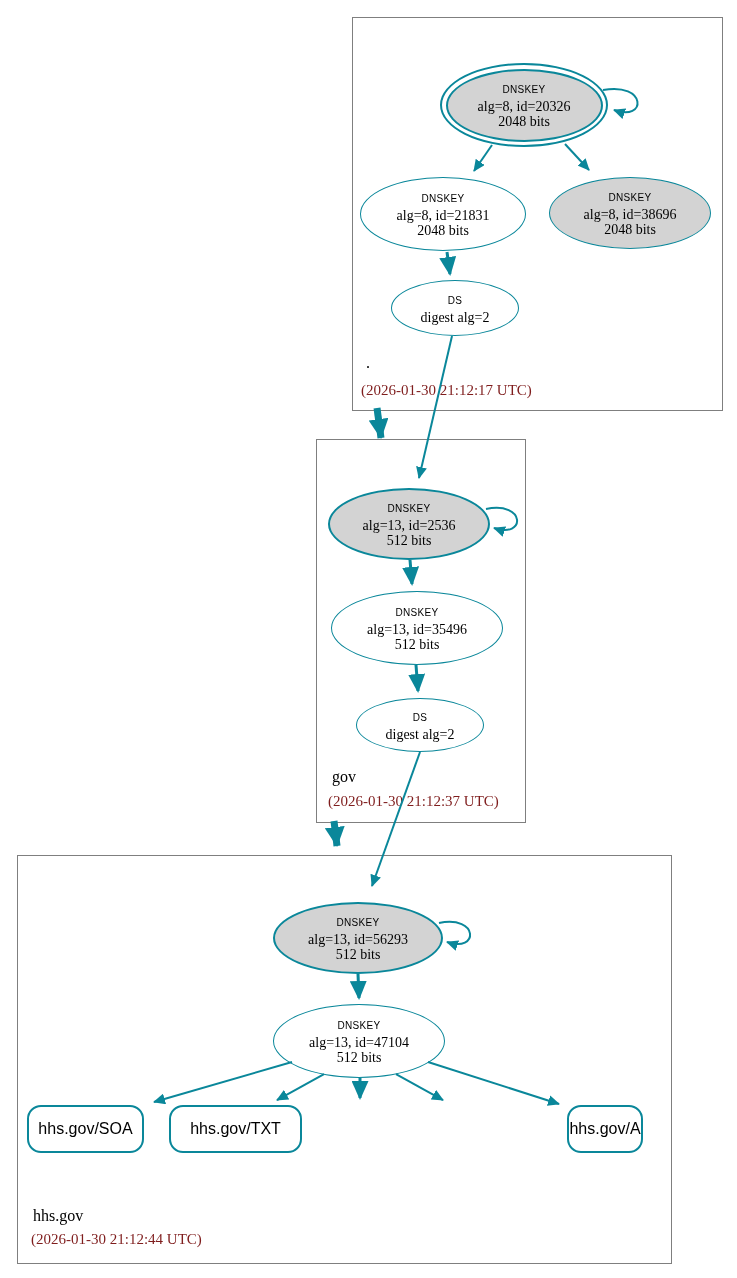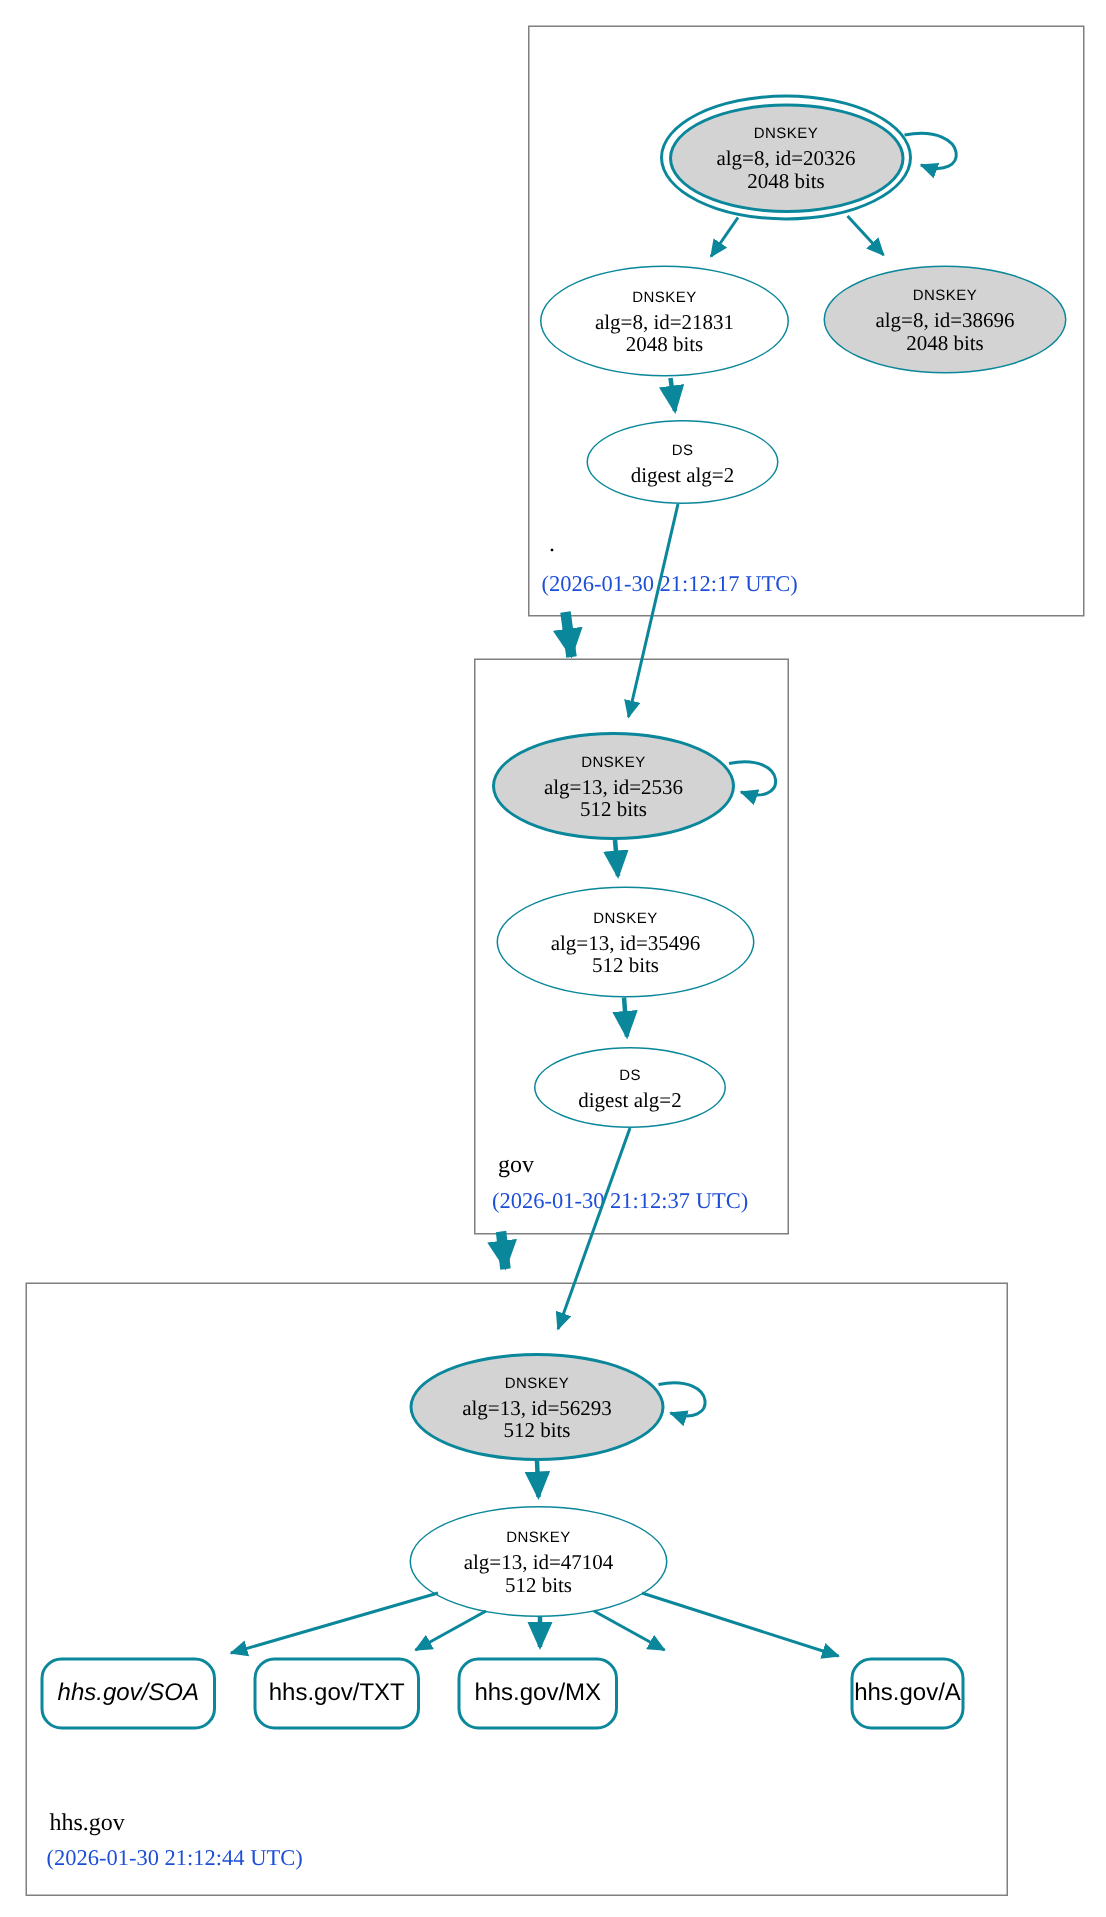--- a/index.html
+++ b/index.html
@@ -8,21 +8,21 @@
     font-family:"Liberation Sans",sans-serif;overflow:hidden;
   }
   .zone-box{
     position:absolute;border:1px solid #7f7f7f;background:transparent;
   }
   .zone-name{
     position:absolute;font-family:"Liberation Serif",serif;font-size:16px;color:#000;
     white-space:nowrap;
   }
   .zone-ts{
-    position:absolute;font-family:"Liberation Serif",serif;font-size:15px;color:#1d4ed8;
+    position:absolute;font-family:"Liberation Serif",serif;font-size:15px;color:#7f1d1d;
     white-space:nowrap;
   }
   .ellipse{
     position:absolute;border-radius:50%;background:#fff;border:1.6px solid #0a879a;
     display:flex;flex-direction:column;align-items:center;justify-content:center;
     text-align:center;box-sizing:border-box;
   }
   .ellipse.sep{background:#d3d3d3;border-width:2.3px;}
   .ellipse.outer-ring{
     background:transparent;border-width:2px;display:block;
@@ -107,23 +107,22 @@
     <span class="node-detail">alg=13, id=56293</span>
     <span class="node-detail">512 bits</span>
   </div>
 
   <div class="ellipse" style="left:273px;top:1004px;width:172px;height:74px;">
     <span class="node-title">DNSKEY</span>
     <span class="node-detail">alg=13, id=47104</span>
     <span class="node-detail">512 bits</span>
   </div>
 
-  <div class="rrset" style="left:27px;width:117px;font-style:italic;">hhs.gov/SOA</div>
-  <div class="rrset" style="left:169px;width:111px;">hhs.gov/TXT</div>
-  <div class="rrset" style="left:305px;width:107px;">hhs.gov/MX</div>
+  <div class="rrset" style="left:27px;width:117px;">hhs.gov/SOA</div>
+  <div class="rrset" style="left:169px;width:133px;">hhs.gov/TXT</div>
   <div class="rrset" style="left:567px;width:76px;">hhs.gov/A</div>
 
   <svg class="edges" width="737" height="1278" viewBox="0 0 737 1278">
     <defs>
       <marker id="ah-thin" markerUnits="userSpaceOnUse" markerWidth="13" markerHeight="11" refX="11" refY="5.5" orient="auto">
         <path d="M0,0 L12,5.5 L0,11 Z" fill="#0a879a"></path>
       </marker>
       <marker id="ah-mid" markerUnits="userSpaceOnUse" markerWidth="20" markerHeight="17" refX="17" refY="8.5" orient="auto">
         <path d="M0,0 L19,8.5 L0,17 Z" fill="#0a879a"></path>
       </marker>

